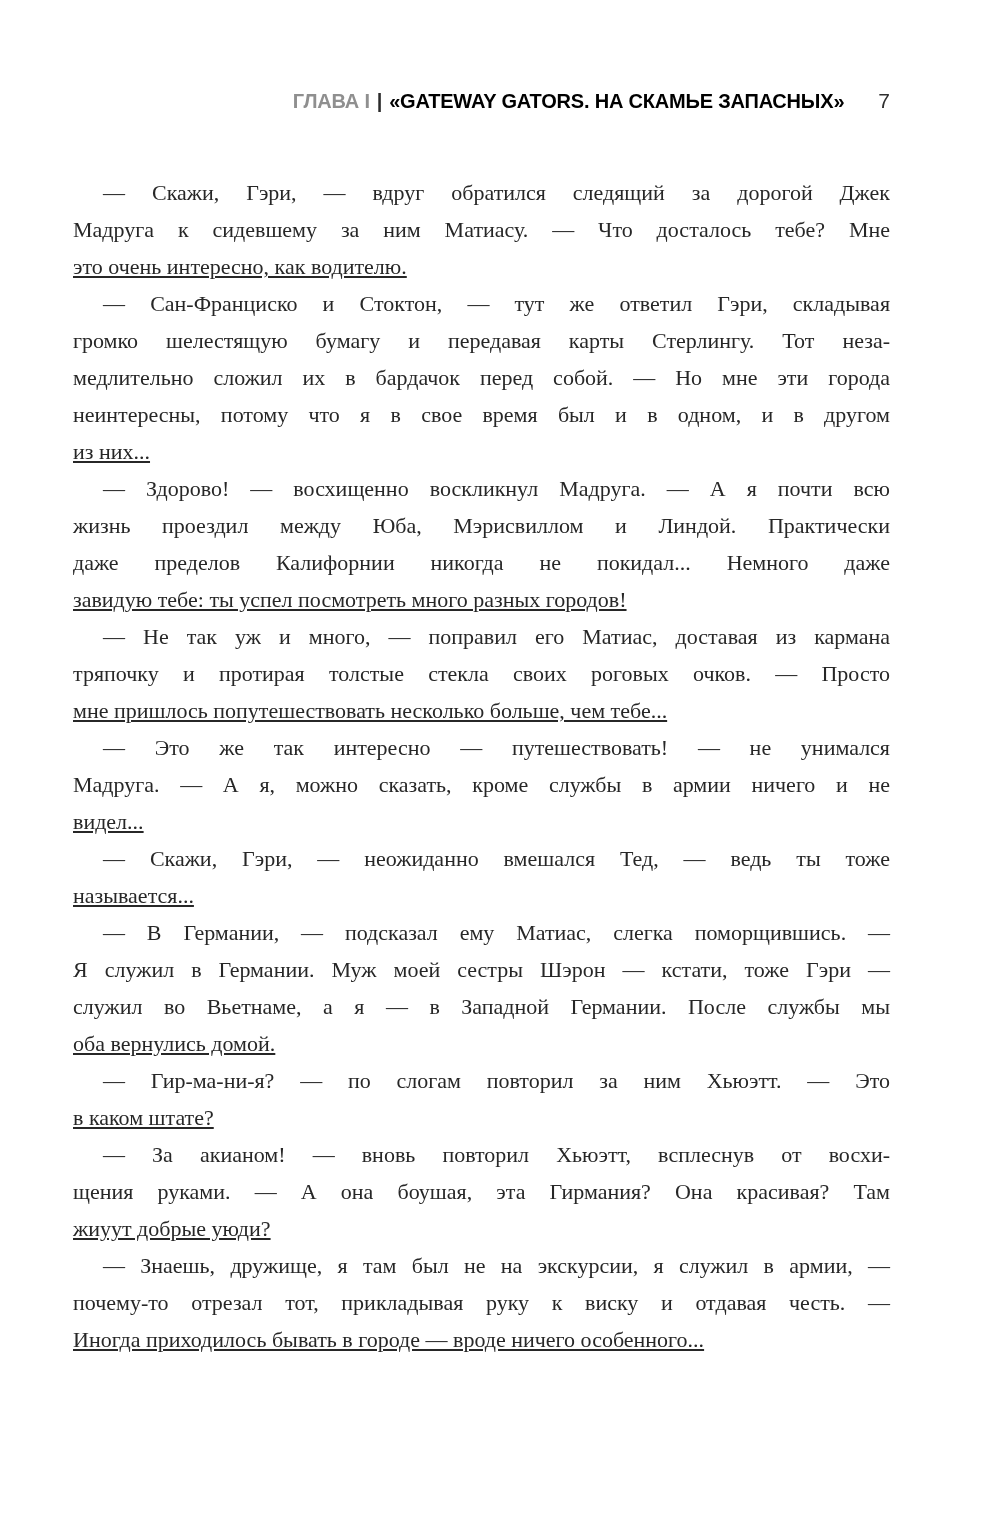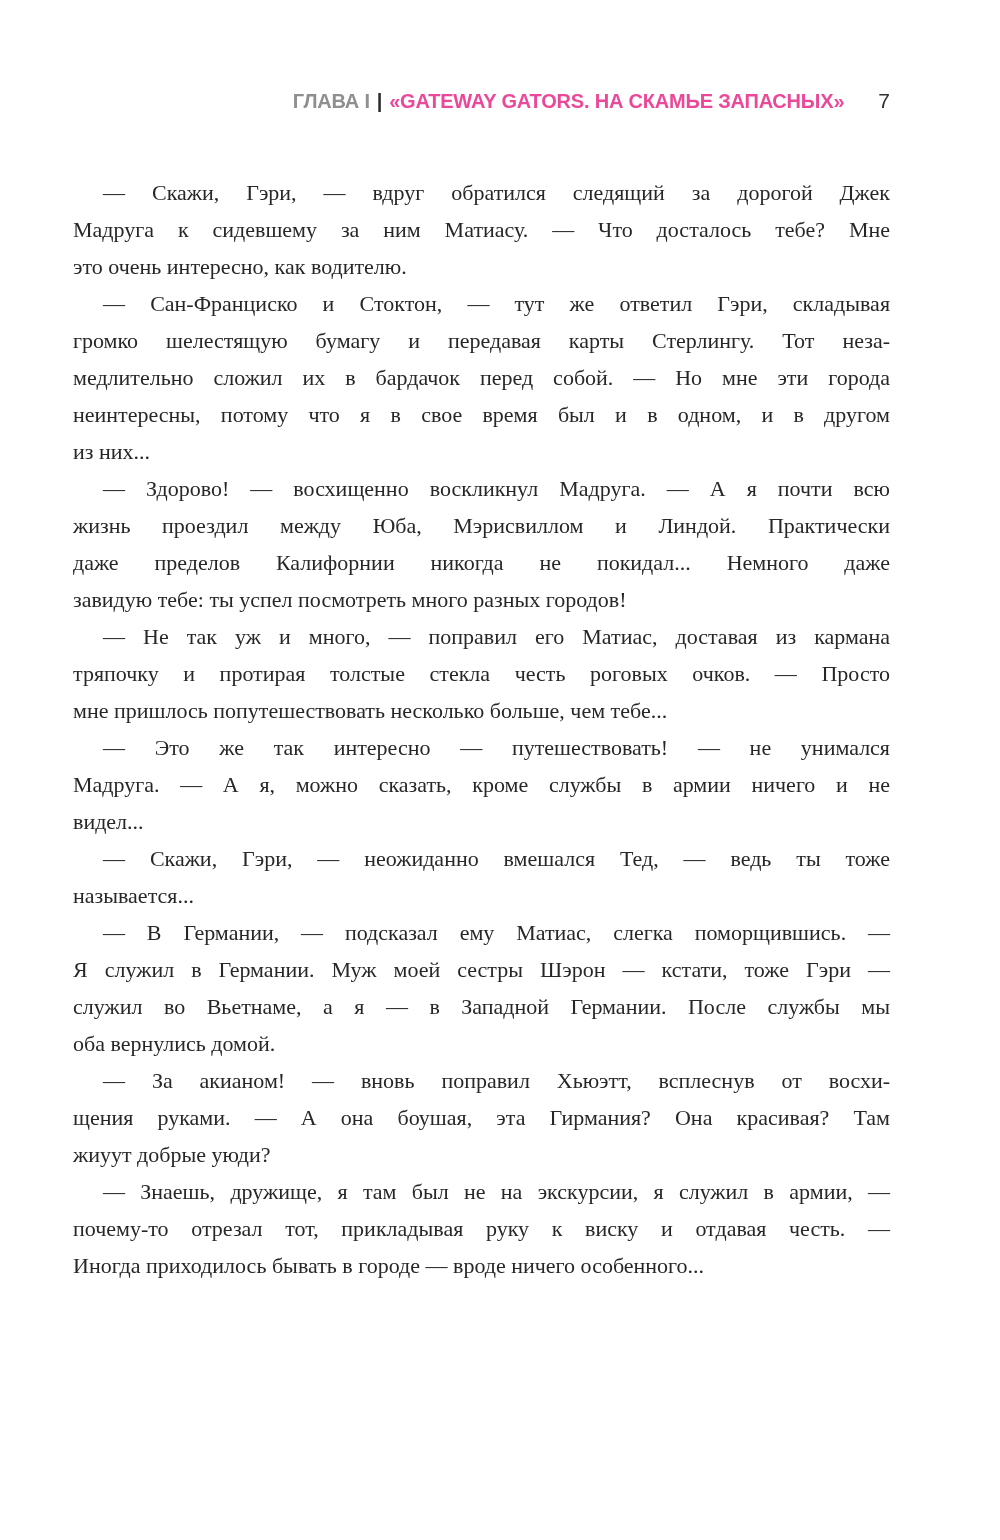--- a/index.html
+++ b/index.html
@@ -24,21 +24,21 @@
     justify-content: flex-end;
     align-items: baseline;
     font-family: "Liberation Sans", "DejaVu Sans", sans-serif;
     font-weight: bold;
     font-size: 20px;
     letter-spacing: -0.2px;
     white-space: nowrap;
   }
   .running-head .chapter { color: #8f8f8f; }
   .running-head .sep { color: #2b2b2b; margin: 0 7px; font-weight: bold; }
-  .running-head .title { color: #ec4899; }
+  .running-head .title { color: #000000; }
   .running-head .pagenum {
     color: #2f2f2f;
     font-weight: 400;
     font-size: 21px;
     margin-left: 34px;
     letter-spacing: 0;
   }
   .bodytext {
     position: absolute;
     top: 174px;
@@ -50,20 +50,21 @@
   }
   .para { margin: 0; }
   .line {
     text-align: justify;
     text-align-last: justify;
   }
   .line.first { padding-left: 30px; }
   .line.last {
     text-align: right;
     text-align-last: left;
+    text-decoration: underline;
   }
 </style>
 </head>
 <body>
 
 <div class="page">
 
   <div class="running-head">
     <span class="chapter">ГЛАВА I</span>
     <span class="sep">|</span>
@@ -85,40 +86,44 @@
         <div class="line last">из них...</div>
       </div>
       <div class="para">
         <div class="line first">— Здорово! — восхищенно воскликнул Мадруга. — А я почти всю</div>
         <div class="line">жизнь проездил между Юба, Мэрисвиллом и Линдой. Практически</div>
         <div class="line">даже пределов Калифорнии никогда не покидал... Немного даже</div>
         <div class="line last">завидую тебе: ты успел посмотреть много разных городов!</div>
       </div>
       <div class="para">
         <div class="line first">— Не так уж и много, — поправил его Матиас, доставая из кармана</div>
-        <div class="line">тряпочку и протирая толстые стекла честь роговых очков. — Просто</div>
+        <div class="line">тряпочку и протирая толстые стекла своих роговых очков. — Просто</div>
         <div class="line last">мне пришлось попутешествовать несколько больше, чем тебе...</div>
       </div>
       <div class="para">
         <div class="line first">— Это же так интересно — путешествовать! — не унимался</div>
         <div class="line">Мадруга. — А я, можно сказать, кроме службы в армии ничего и не</div>
         <div class="line last">видел...</div>
       </div>
       <div class="para">
         <div class="line first">— Скажи, Гэри, — неожиданно вмешался Тед, — ведь ты тоже</div>
         <div class="line last">называется...</div>
       </div>
       <div class="para">
         <div class="line first">— В Германии, — подсказал ему Матиас, слегка поморщившись. —</div>
         <div class="line">Я служил в Германии. Муж моей сестры Шэрон — кстати, тоже Гэри —</div>
         <div class="line">служил во Вьетнаме, а я — в Западной Германии. После службы мы</div>
         <div class="line last">оба вернулись домой.</div>
       </div>
       <div class="para">
-        <div class="line first">— За акианом! — вновь поправил Хьюэтт, всплеснув от восхи-</div>
+        <div class="line first">— Гир-ма-ни-я? — по слогам повторил за ним Хьюэтт. — Это</div>
+        <div class="line last">в каком штате?</div>
+      </div>
+      <div class="para">
+        <div class="line first">— За акианом! — вновь повторил Хьюэтт, всплеснув от восхи-</div>
         <div class="line">щения руками. — А она боушая, эта Гирмания? Она красивая? Там</div>
         <div class="line last">жиуут добрые уюди?</div>
       </div>
       <div class="para">
         <div class="line first">— Знаешь, дружище, я там был не на экскурсии, я служил в армии, —</div>
         <div class="line">почему-то отрезал тот, прикладывая руку к виску и отдавая честь. —</div>
         <div class="line last">Иногда приходилось бывать в городе — вроде ничего особенного...</div>
       </div>
     </div>
 

